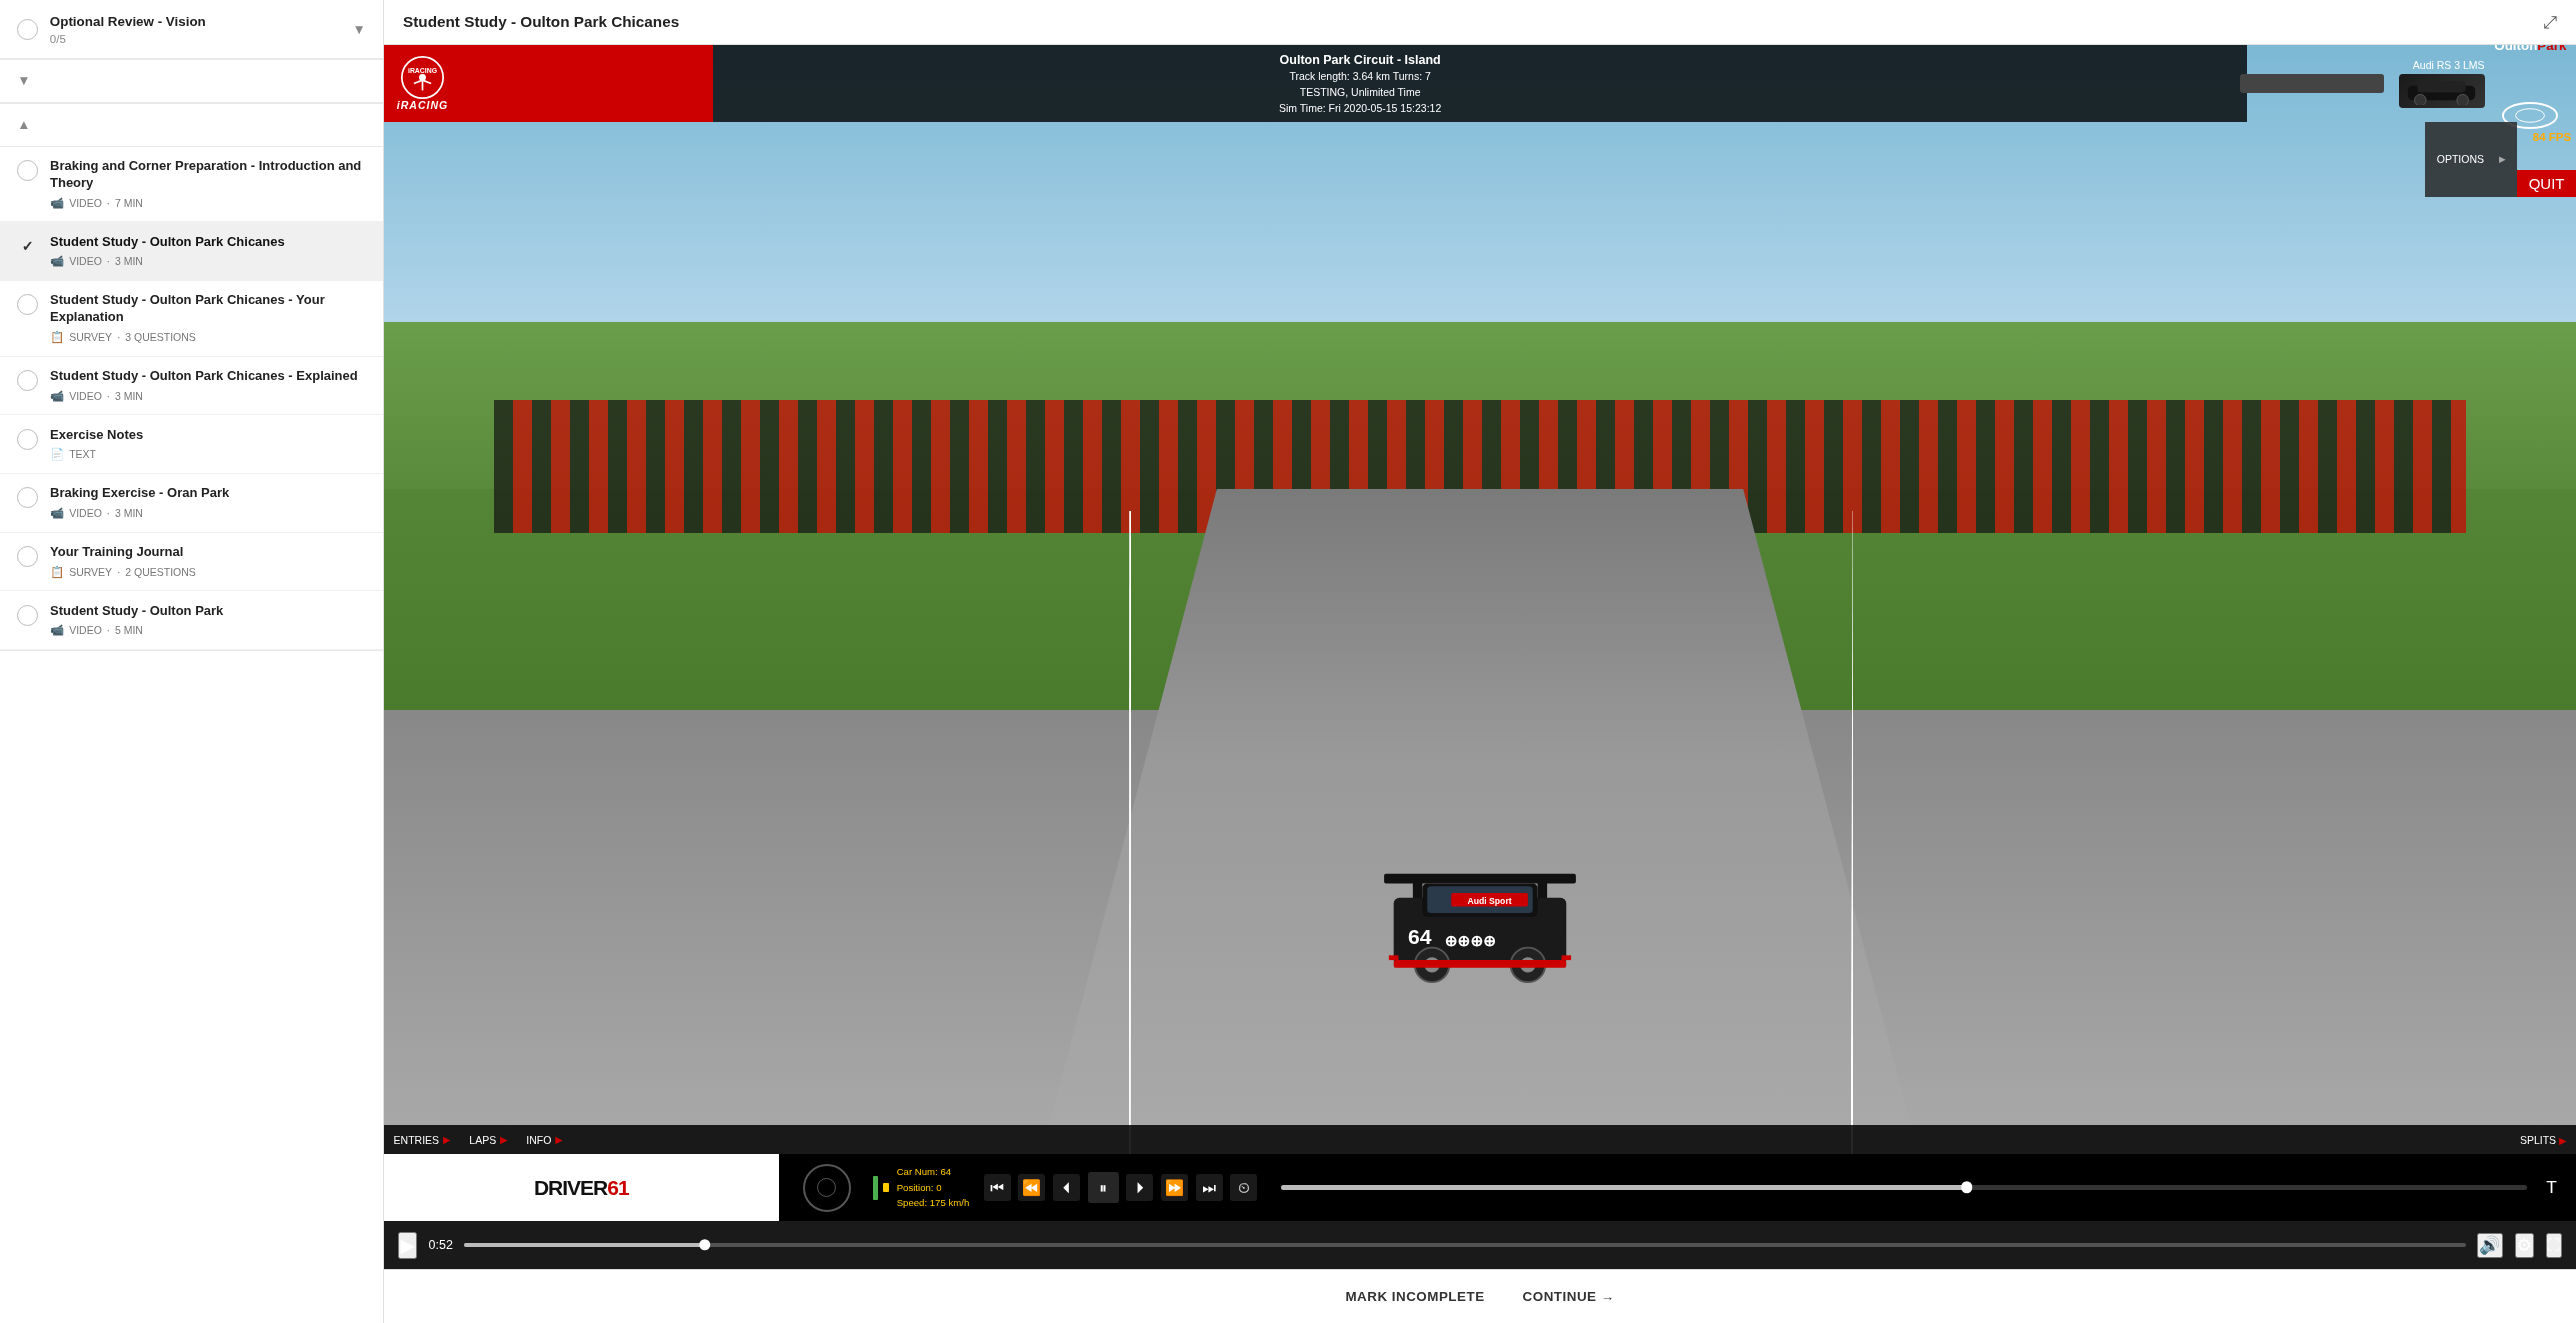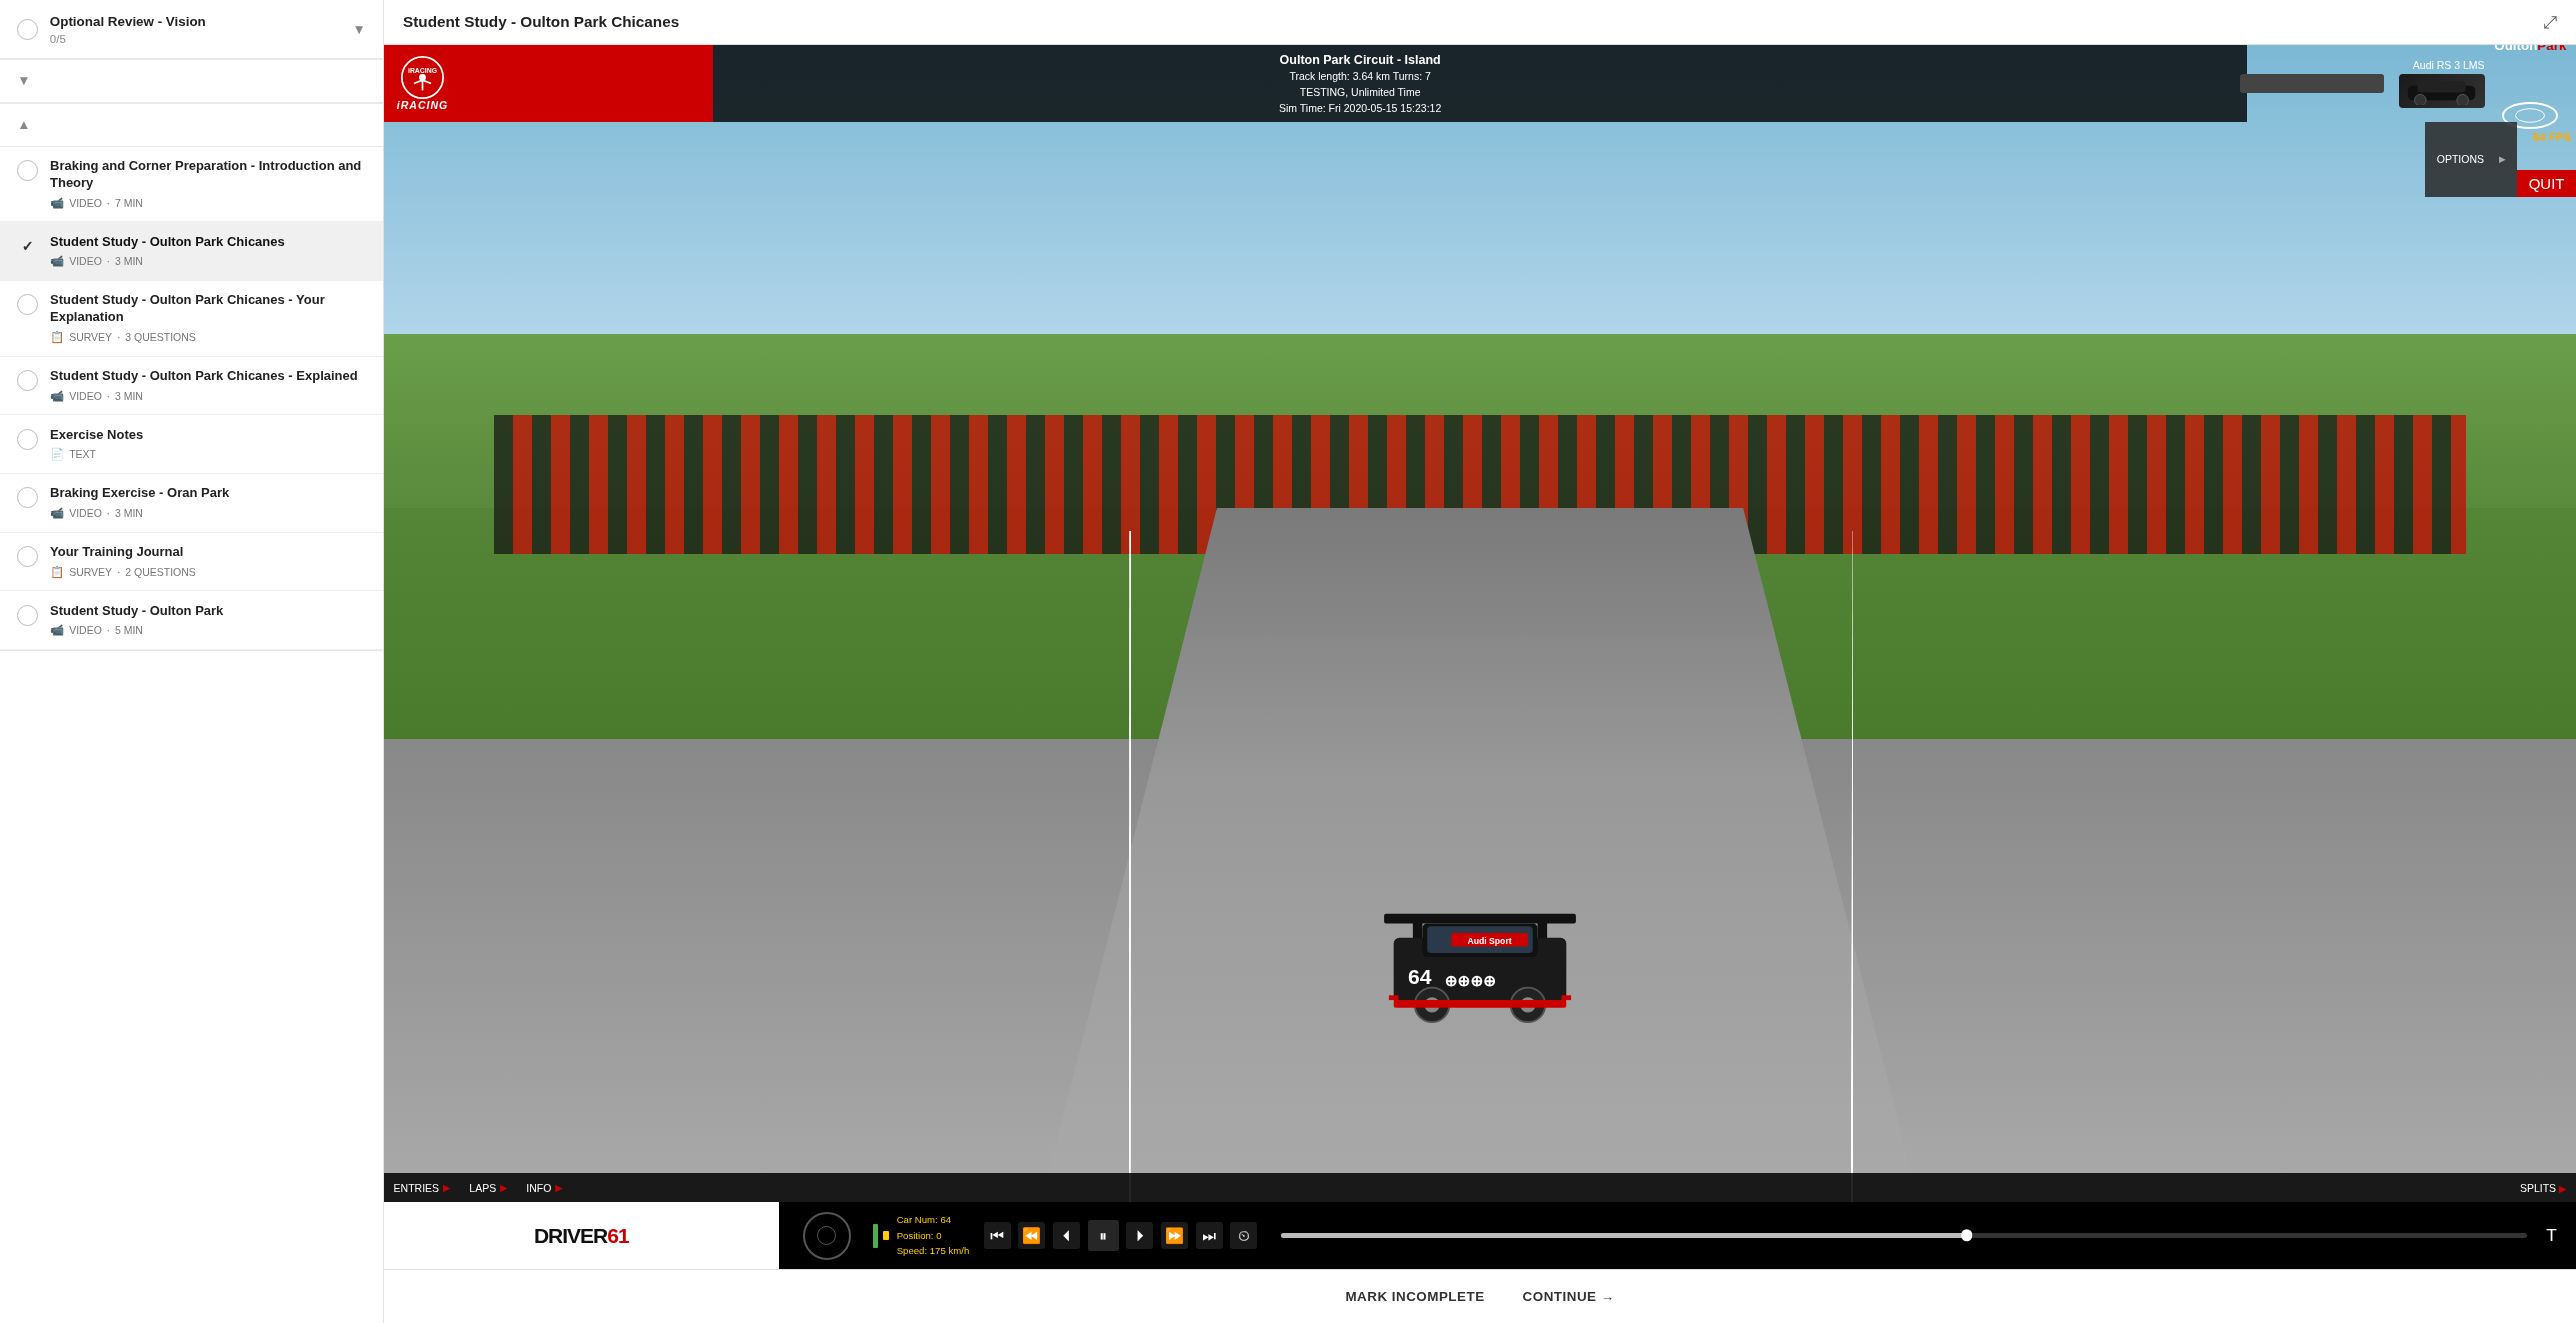--- a/index.html
+++ b/index.html
@@ -847,20 +847,31 @@
 
         <div class="progress-scrubber">
           <div class="progress-fill"></div>
           <div class="progress-handle"></div>
         </div>
 
         <div style="color:white;font-size:17.3px;margin:0 9.6px;">T</div>
       </div>
     </div>
 
+    <div class="video-controls">
+      <button class="play-btn">▶</button>
+      <span class="time-display">0:52</span>
+      <div class="seek-bar">
+        <div class="seek-fill"></div>
+        <div class="seek-handle"></div>
+      </div>
+      <button class="vol-btn">🔊</button>
+      <button class="settings-btn">⚙</button>
+      <button class="fs-btn">⛶</button>
+    </div>
   </div>
 
   <div id="actions-bar">
     <button class="mark-incomplete-btn">MARK INCOMPLETE</button>
     <button class="continue-btn">CONTINUE →</button>
   </div>
 
 </div>
 
 

